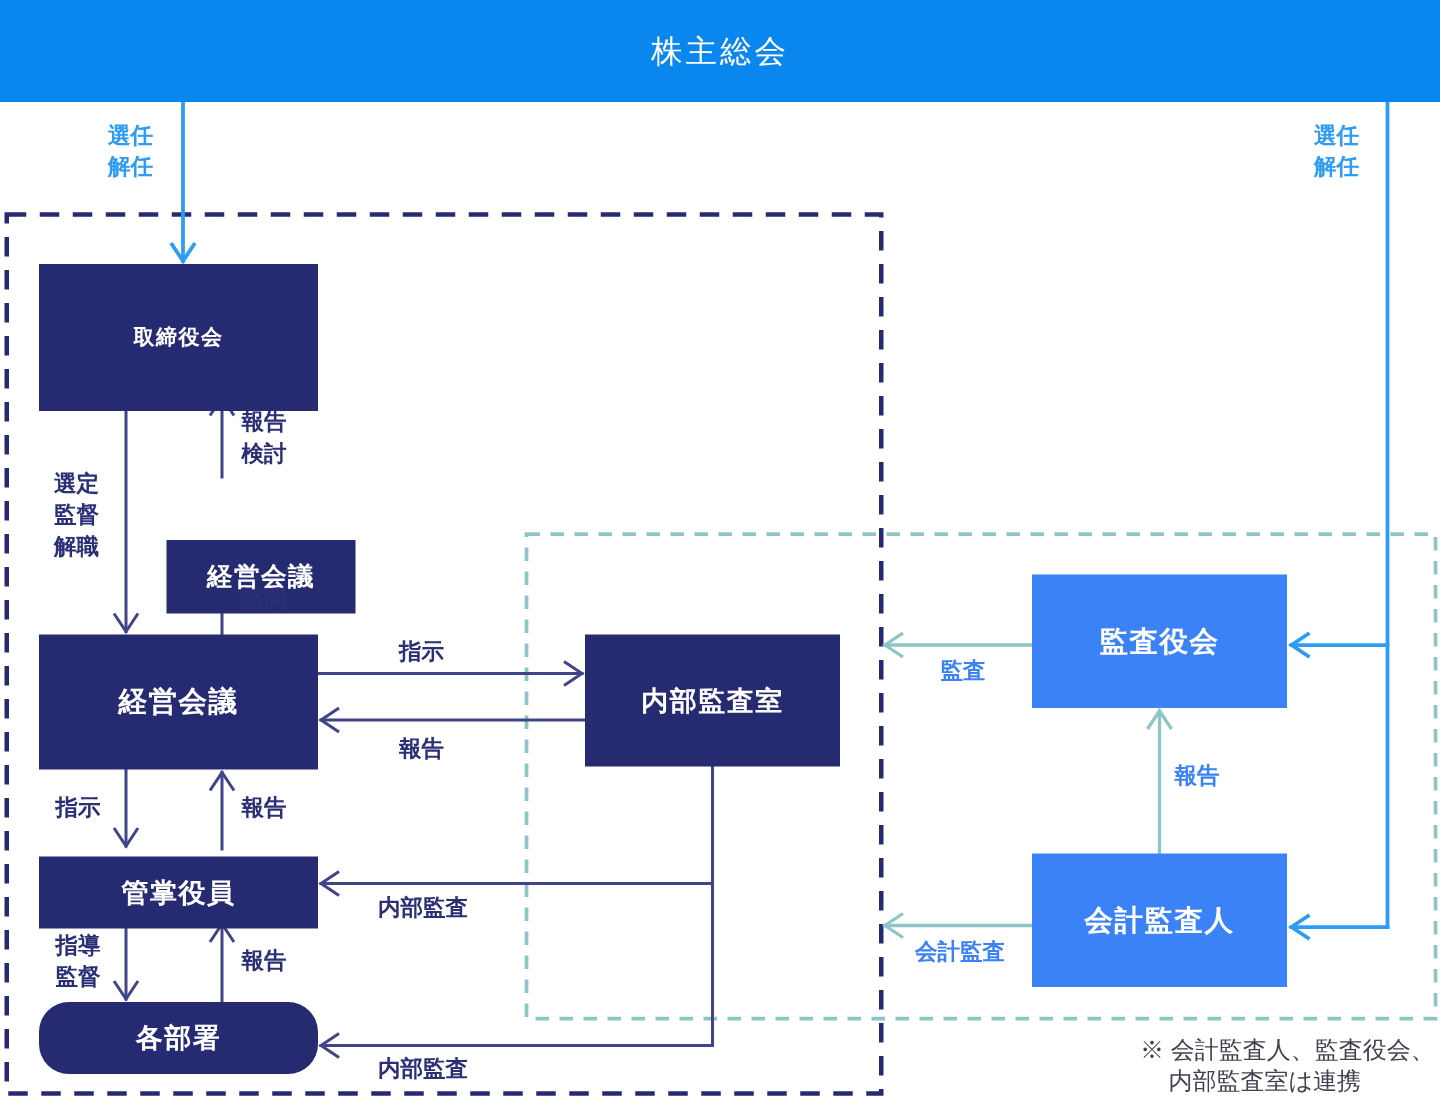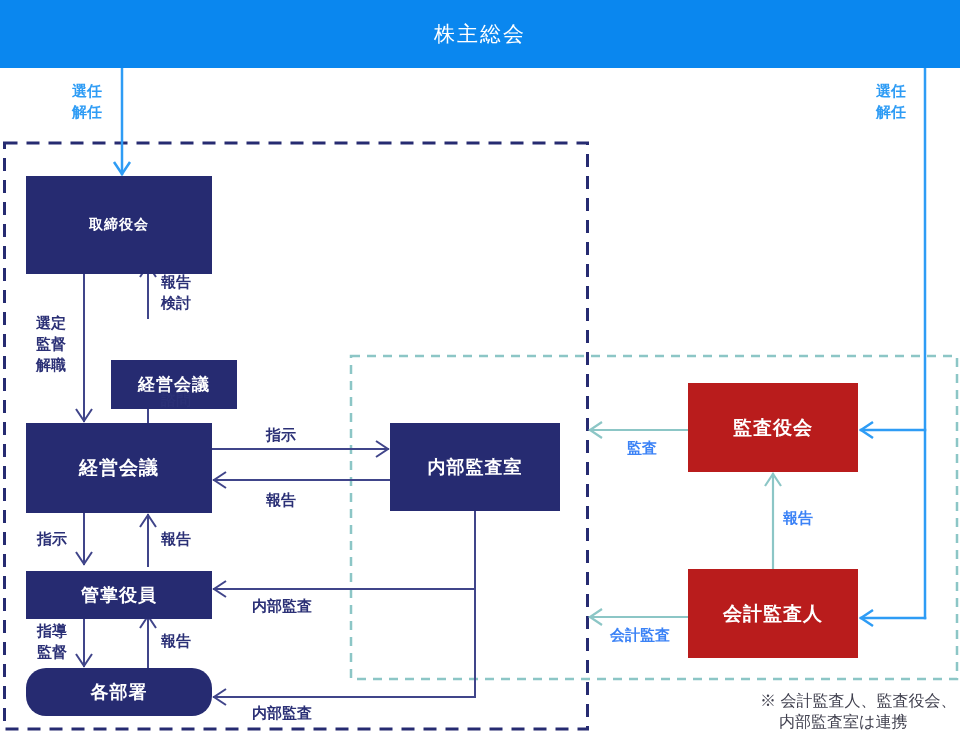--- a/index.html
+++ b/index.html
@@ -5,21 +5,21 @@
   html,body{margin:0;padding:0;background:#fff;}
   .stage{position:relative;width:960px;height:736px;background:#ffffff;
          font-family:"Liberation Sans",sans-serif;overflow:hidden;}
   .banner{position:absolute;left:0;top:0;width:960px;height:68px;background:#0a87ef;
           display:flex;align-items:center;justify-content:center;}
   .banner-title{color:#ffffff;font-weight:normal;font-size:21px;letter-spacing:2px;}
   svg.layer{position:absolute;left:0;top:0;}
   .node{position:absolute;display:flex;align-items:center;justify-content:center;
         color:#ffffff;font-weight:bold;letter-spacing:1px;}
   .node.navy{background:#262b71;}
-  .node.teal{background:#b91c1c;text-align:right;}
+  .node.teal{background:#3b82f6;text-align:right;}
   .lbl{position:absolute;font-size:15px;font-weight:bold;white-space:pre-line;line-height:21px;}
   .lbl.navy{color:#2b3076;}
   .lbl.blue{color:#2e9cf5;}
   .lbl.teal{color:#3b82f6;}
   .note{position:absolute;font-size:16px;color:#41414f;line-height:20px;white-space:pre;}
 </style>
 </head>
 <body>
 
 <div class="stage">

